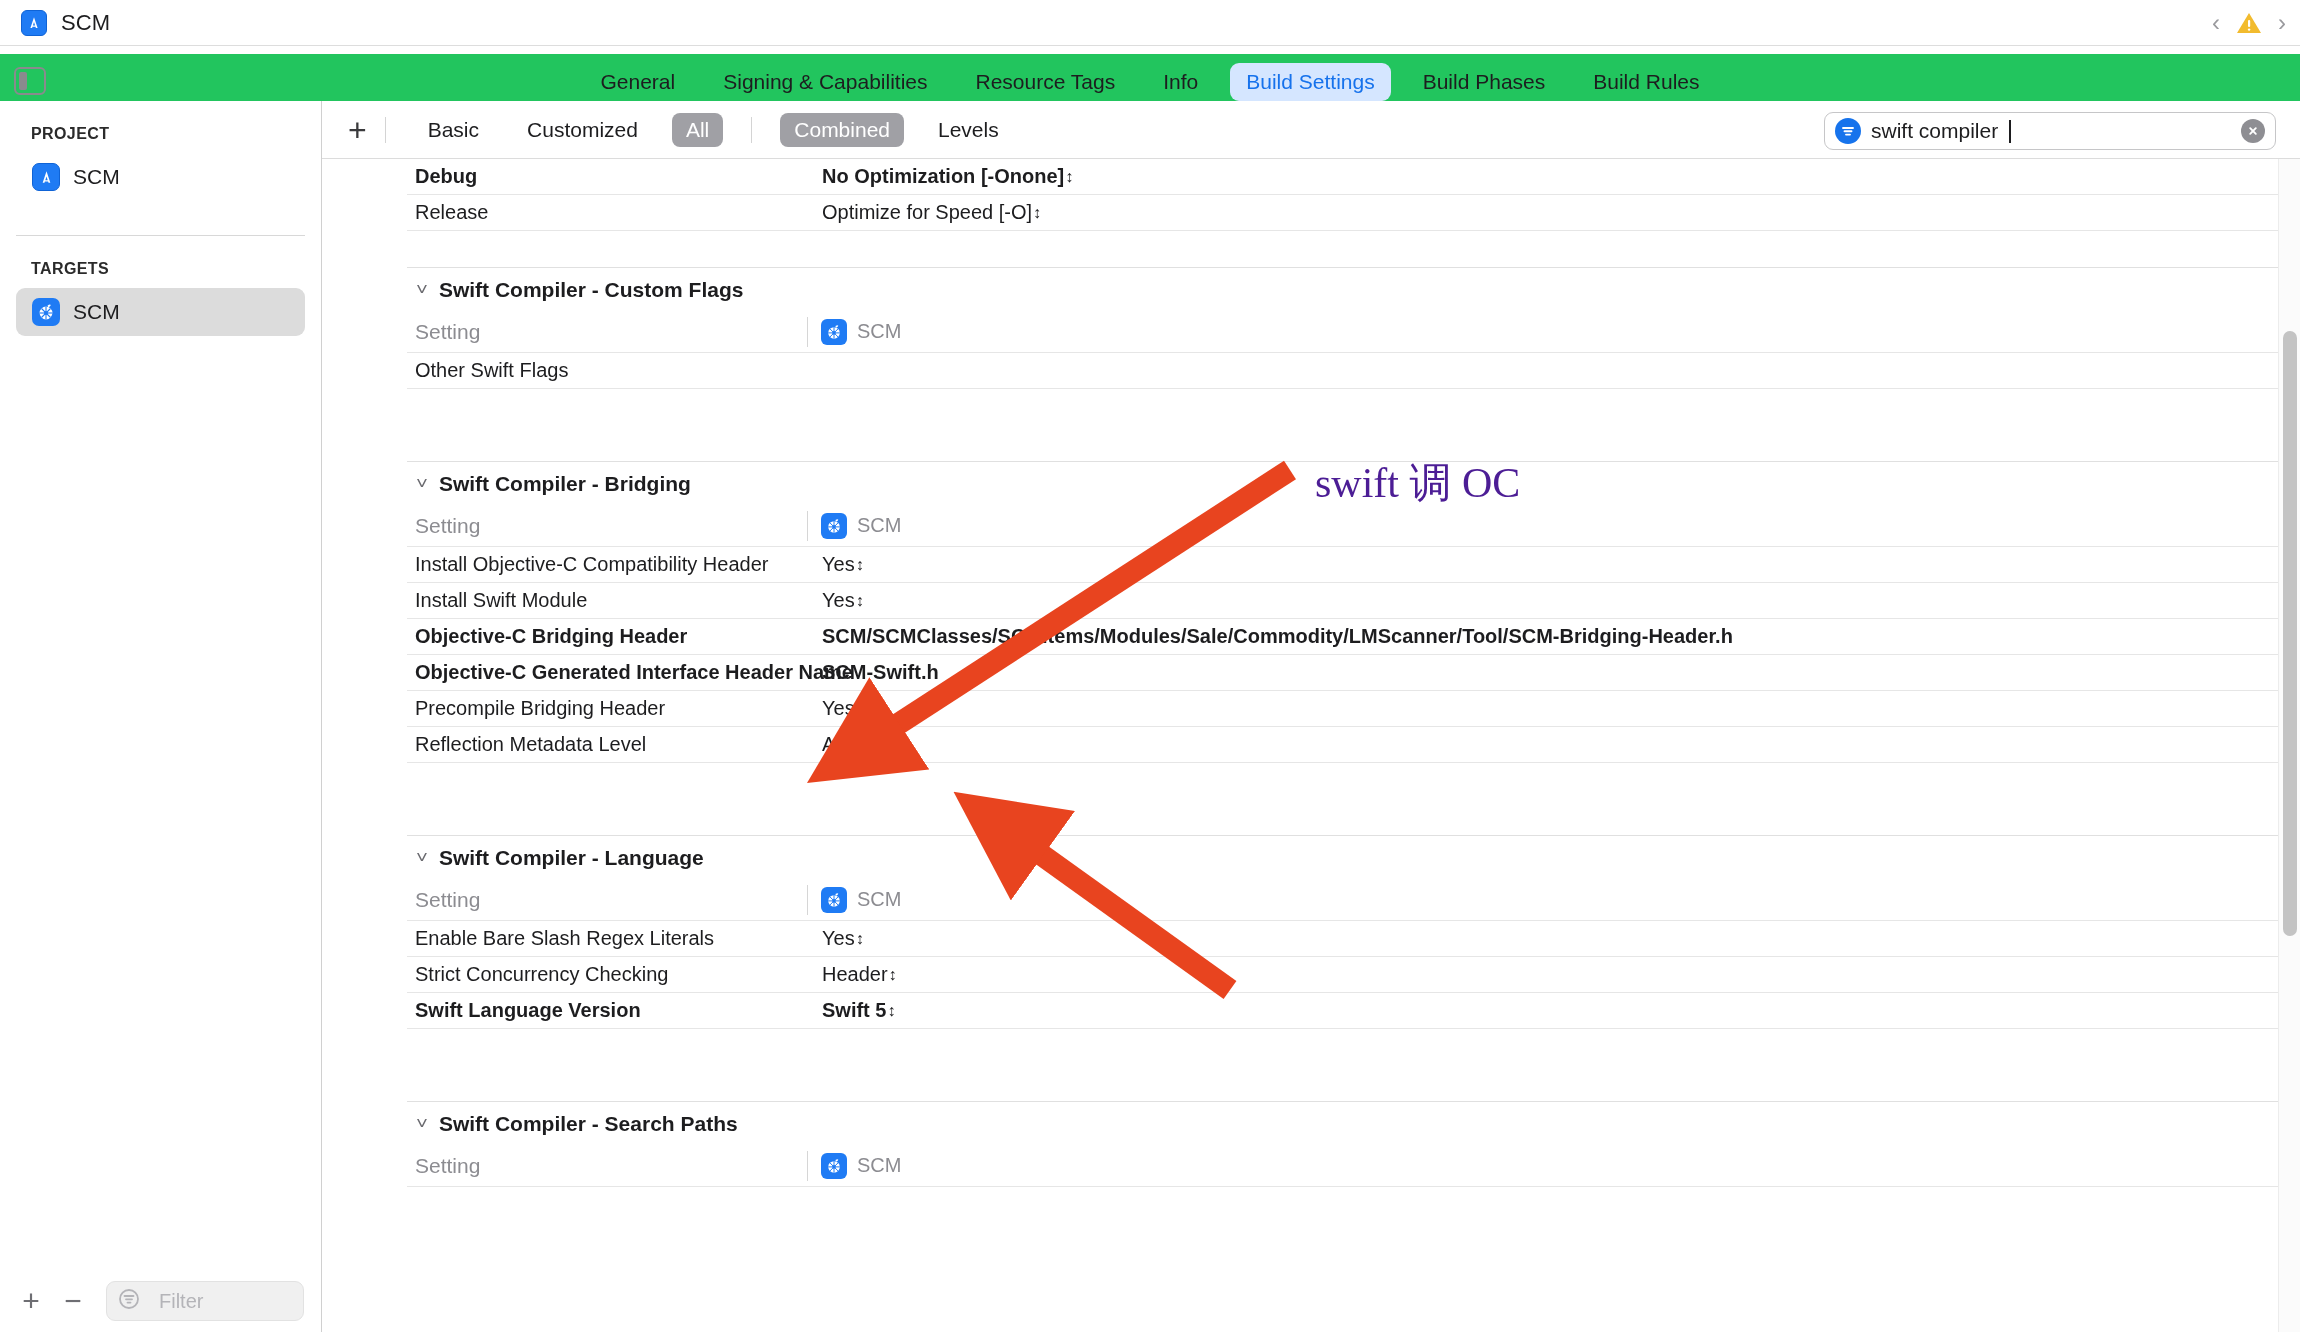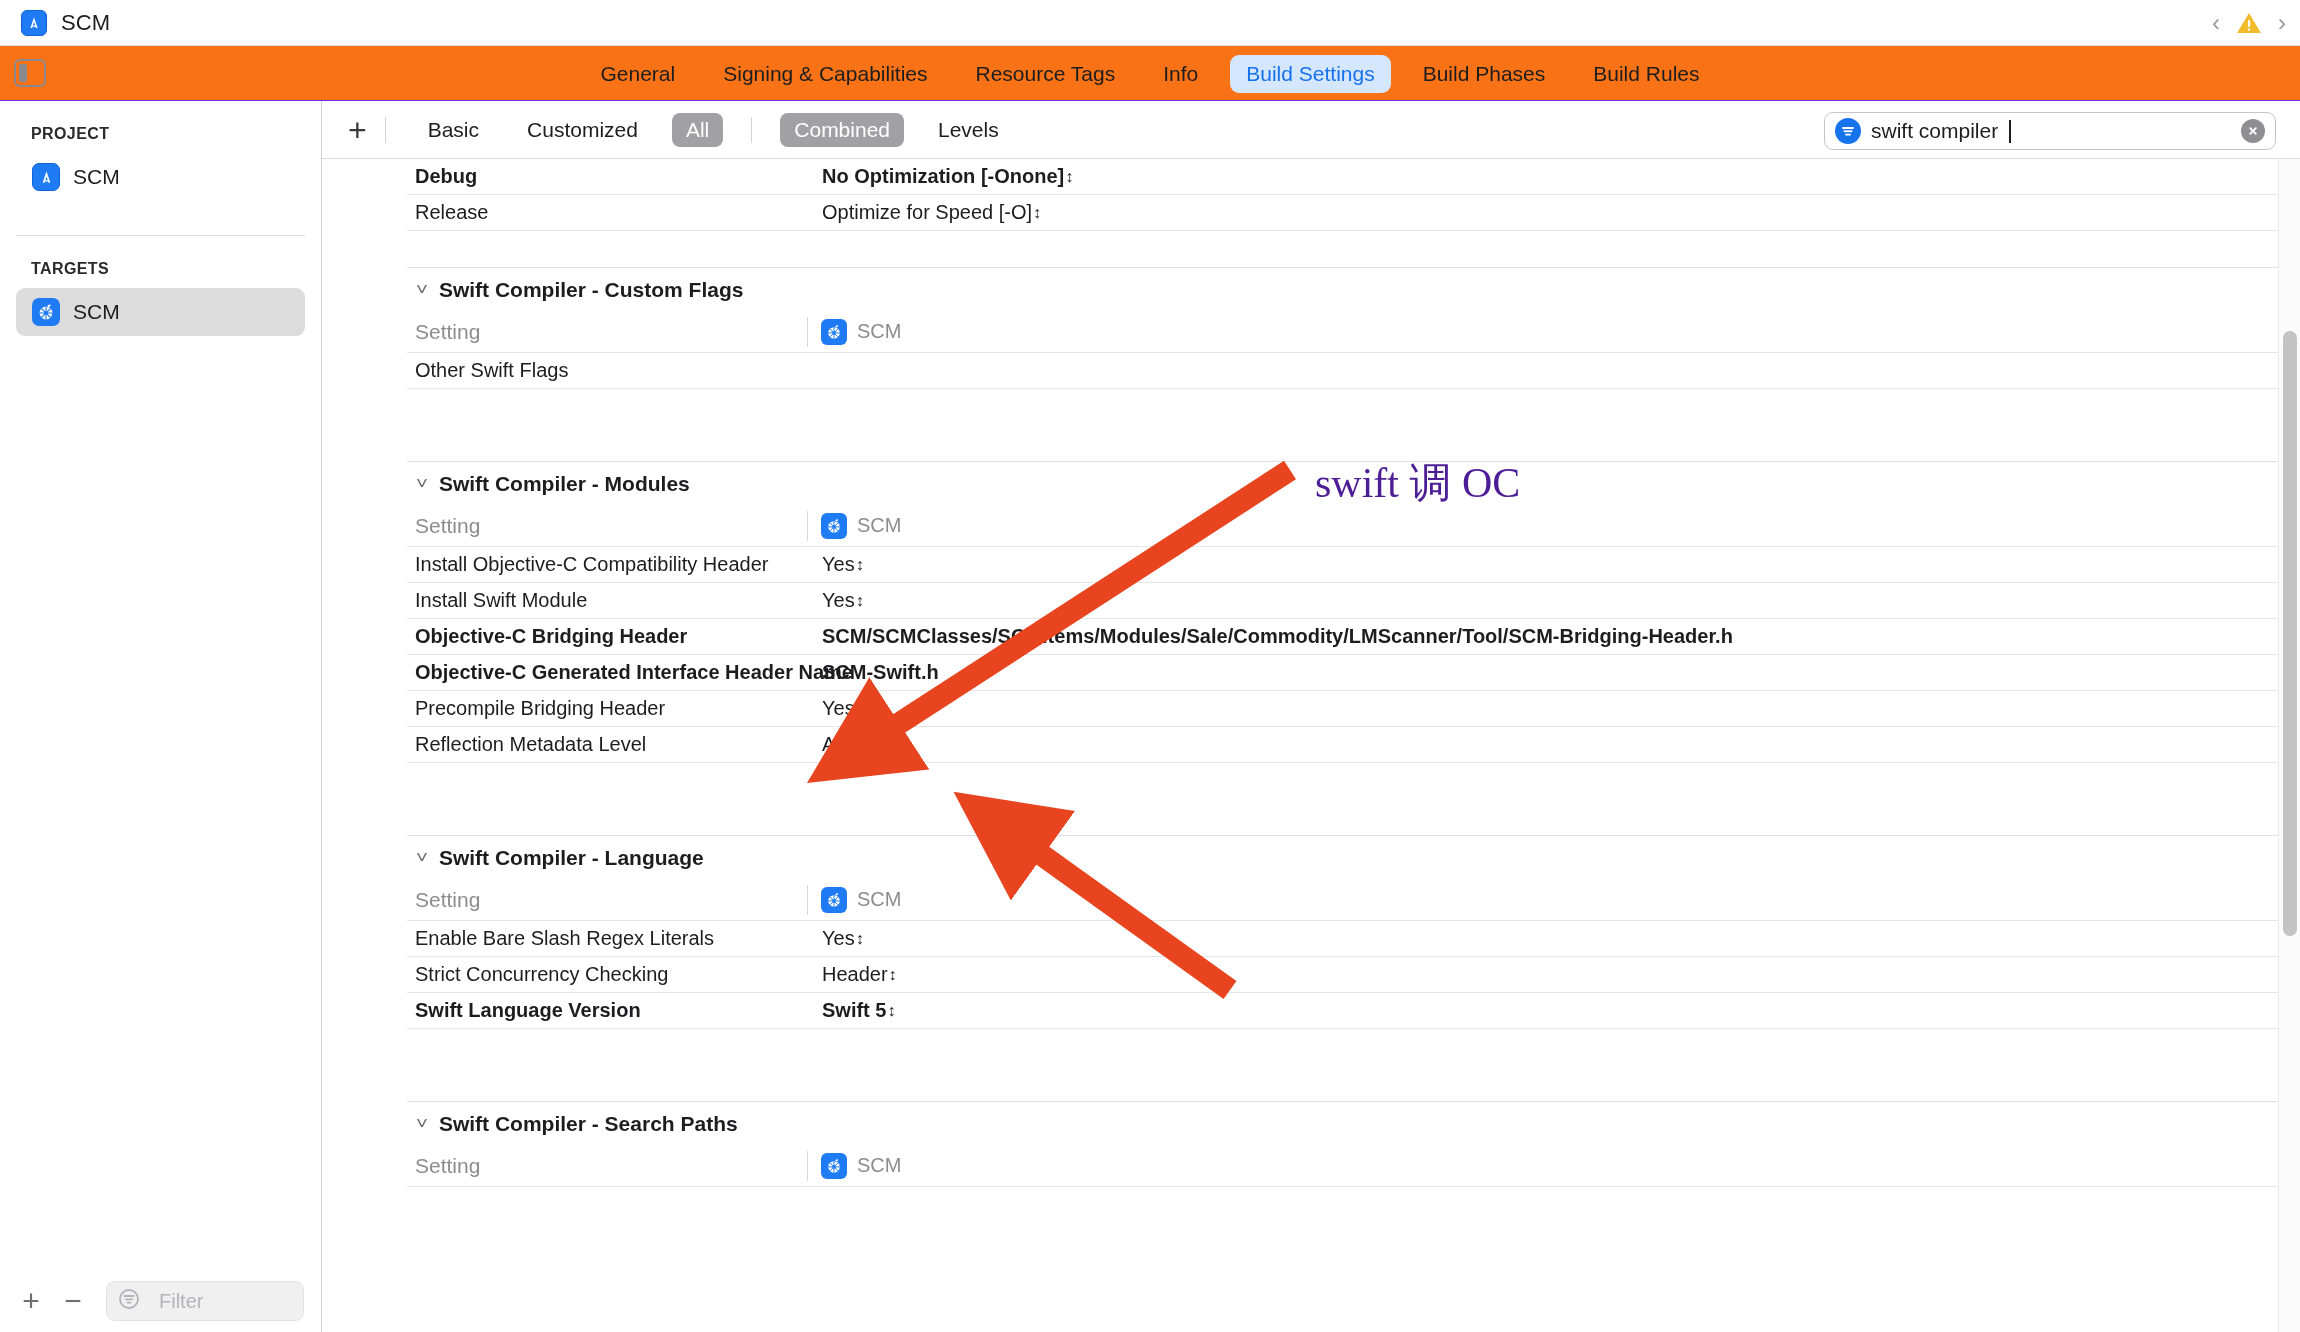--- a/index.html
+++ b/index.html
@@ -28,22 +28,22 @@
   }
   .titlebar-right {
     position: absolute; right: 14px; top: 0; height: 46px;
     display: flex; align-items: center; gap: 16px;
   }
   .chev { color: #9a9a9e; font-size: 24px; line-height: 1; font-weight: 300; cursor: default; }
   .warn-tri { width: 26px; height: 24px; position: relative; }
 
   
   .tabbar {
-    position: absolute; left: 0; top: 46px; width: 2300px; height: 55px;
-    background: #f97316; border-bottom: 1px solid #6d28d9;
+    position: absolute; left: 0; top: 54px; width: 2300px; height: 55px;
+    background: #22c55e; border-bottom: 1px solid #6d28d9;
   }
   .sidebar-toggle {
     position: absolute; left: 14px; top: 13px;
     width: 32px; height: 28px; border: 2px solid #8a8a8e; border-radius: 6px;
     display: flex; align-items: center; padding: 3px;
   }
   .sidebar-toggle .fill { width: 8px; height: 100%; background: #8a8a8e; border-radius: 2px; }
   .tabs {
     position: absolute; left: 0; top: 0; width: 2300px; height: 55px;
     display: flex; align-items: center; justify-content: center; gap: 0;
@@ -348,21 +348,21 @@
       </div>
       <div class="row">
         <span class="name">Other Swift Flags</span>
         <span class="val"></span>
       </div>
       <div class="gap-row"></div>
       <div class="gap-row"></div>
 
       <div class="section-head">
         <span class="disc">˅</span>
-        <span class="title">Swift Compiler - Modules</span>
+        <span class="title">Swift Compiler - Bridging</span>
       </div>
       <div class="col-head">
         <span class="setting-label">Setting</span>
         <span class="scm-col">
           <span class="side-icon" style="width:26px;height:26px;border-radius:6px">
             <svg width="18" height="18" viewBox="0 0 20 20">
               <circle cx="10" cy="11" r="6.4" fill="#ffffff"></circle>
               <circle cx="10" cy="11" r="2" fill="#1f7bf4"></circle>
               <g stroke="#1f7bf4" stroke-width="1.1">
                 <line x1="10" y1="4.6" x2="10" y2="17.4"></line>

